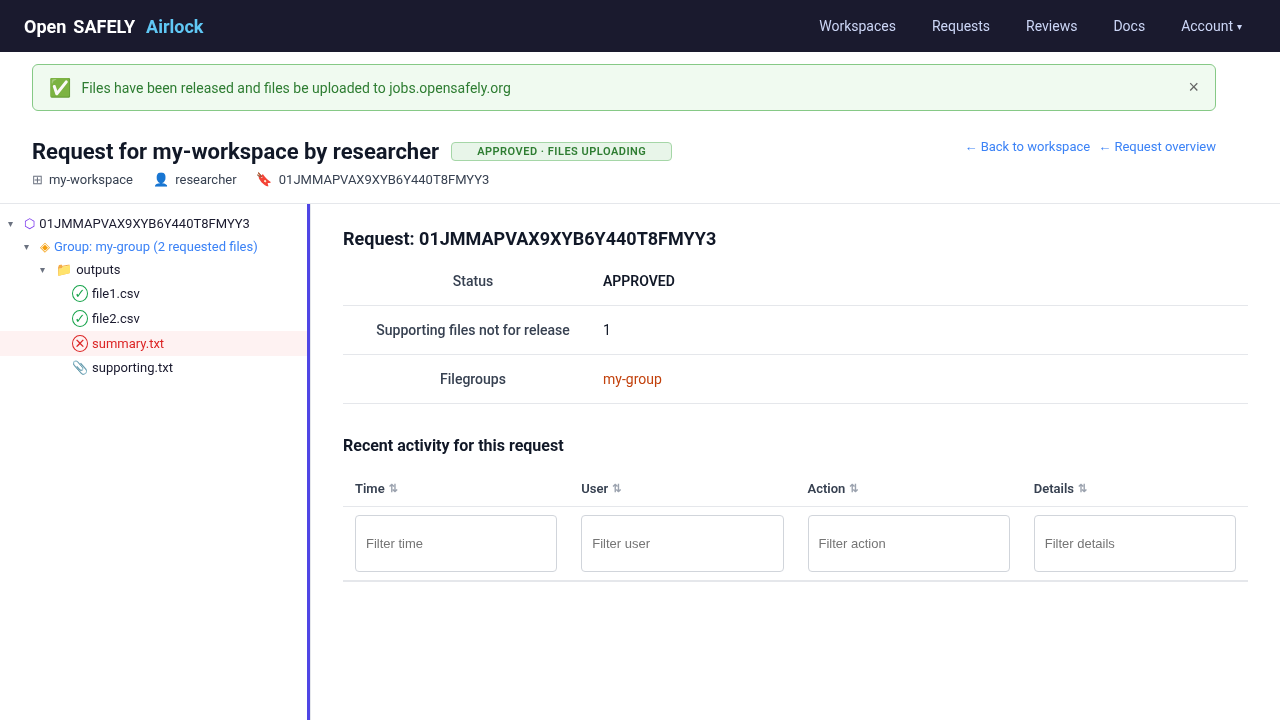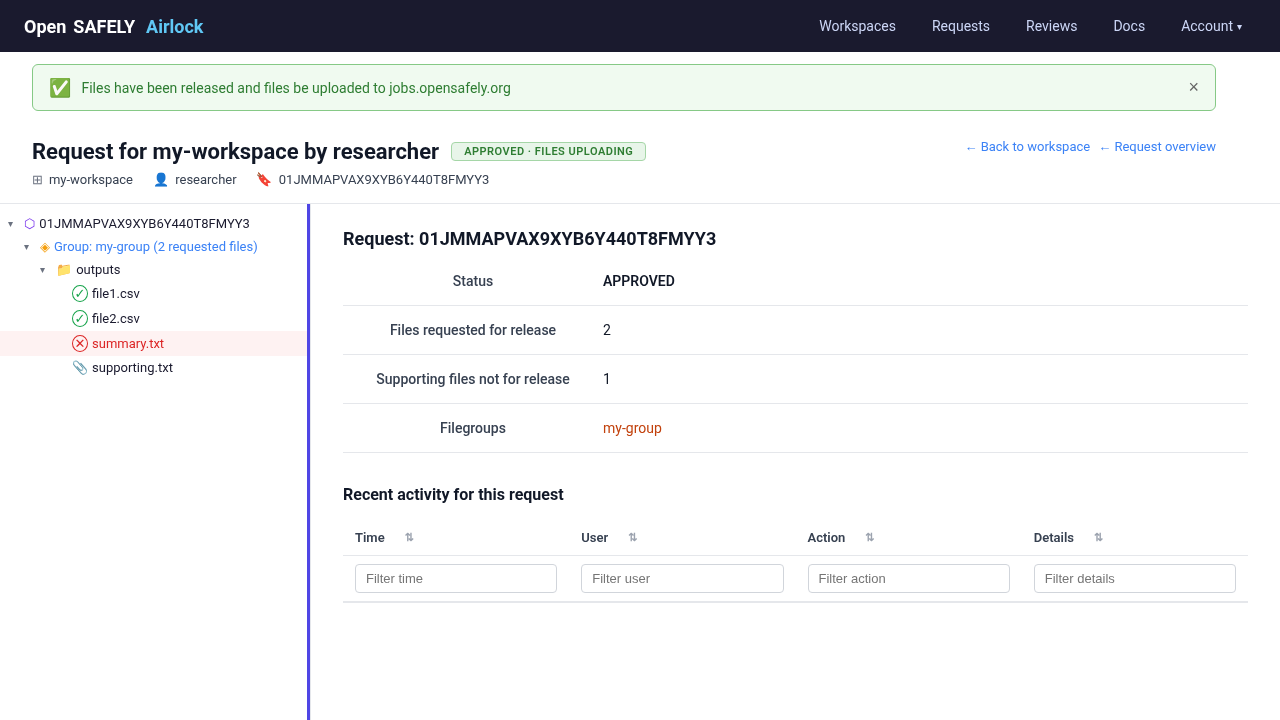--- a/index.html
+++ b/index.html
@@ -58,21 +58,21 @@
       gap: 12px;
       flex-wrap: wrap;
     }
     .status-badge {
       background: #e8f5e9;
       color: #2e7d32;
       border: 1px solid #a5d6a7;
       border-radius: 4px;
       font-size: 11px;
       font-weight: 600;
-      padding: 2px 12px;
+      padding: 2px 25px;
       letter-spacing: 0.5px;
     }
     .page-meta {
       display: flex;
       align-items: center;
       gap: 20px;
       margin-top: 8px;
       padding-bottom: 16px;
       color: #374151;
       font-size: 13px;
@@ -188,30 +188,30 @@
     }
     .activity-table th {
       text-align: left;
       padding: 10px 12px;
       border-bottom: 1px solid #e5e7eb;
       color: #374151;
       font-weight: 600;
       font-size: 13px;
       background: #fff;
     }
-    .th-sort { display: flex; align-items: center; gap: 20px; }
+    .th-sort { display: flex; align-items: center; gap: 4px; }
     .sort-icon { color: #9ca3af; font-size: 11px; }
 
     .filter-row td {
       padding: 8px 12px;
       border-bottom: 2px solid #e5e7eb;
     }
     .filter-input {
       width: 100%;
-      padding: 6px 10px;
+      padding: 20px 10px;
       border: 1px solid #d1d5db;
       border-radius: 4px;
       font-size: 13px;
       color: #374151;
       outline: none;
     }
 
     
     html, body { height: 100%; }
     .full-page {
@@ -376,24 +376,20 @@
 
         <h2 class="request-title">Request: 01JMMAPVAX9XYB6Y440T8FMYY3</h2>
 
         <table class="info-table">
           <tbody>
             <tr>
               <td>Status</td>
               <td>
                 <span style="font-weight:600;">APPROVED</span>
               </td>
-            </tr>
-            <tr>
-              <td>Files requested for release</td>
-              <td>2</td>
             </tr>
             <tr>
               <td>Supporting files not for release</td>
               <td>1</td>
             </tr>
             <tr>
               <td>Filegroups</td>
               <td>
                 <a class="filegroup-link">my-group</a>
               </td>

